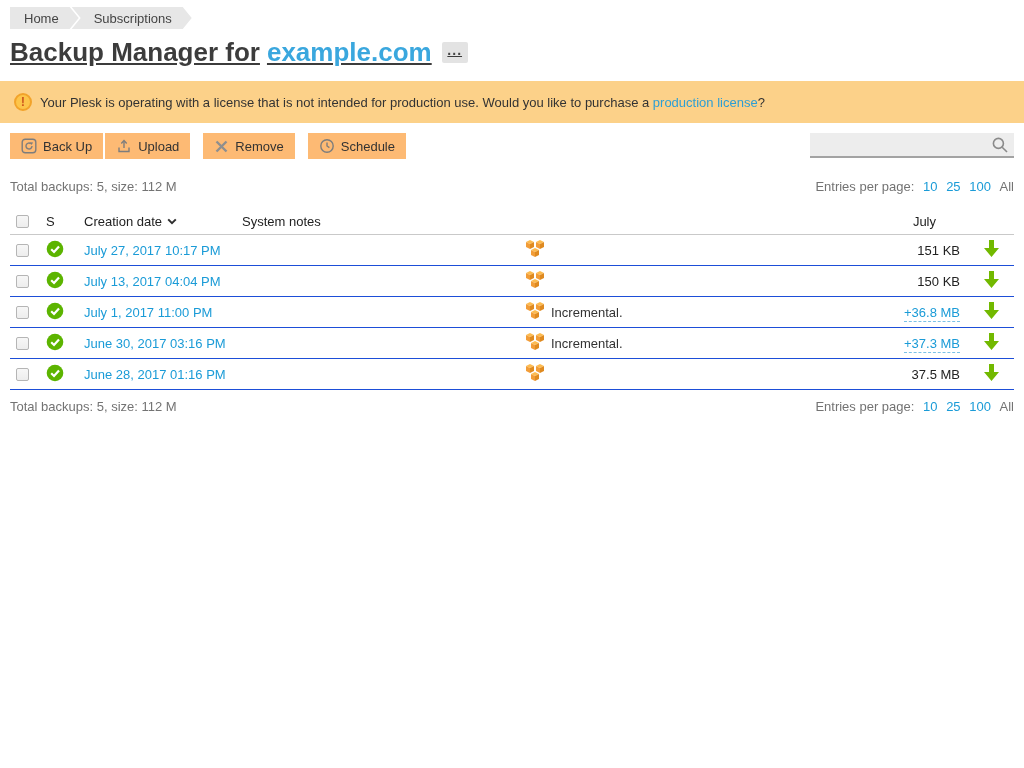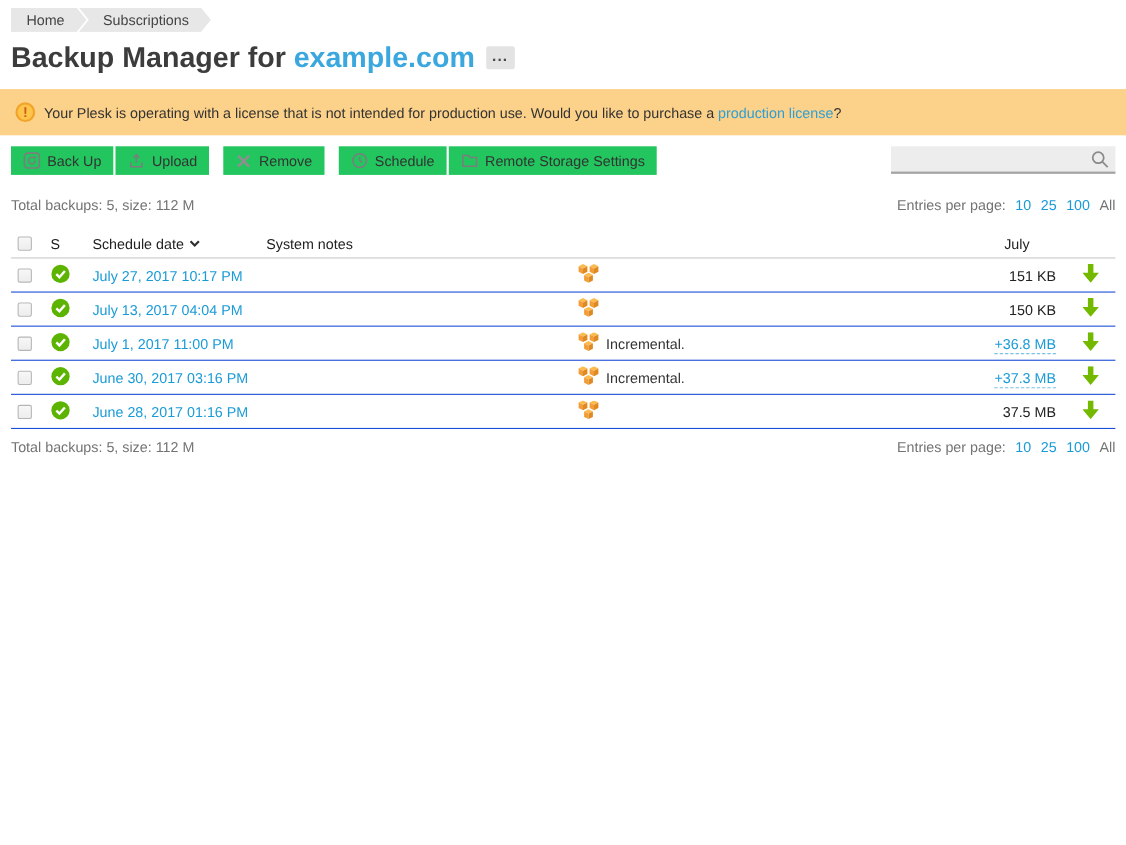--- a/index.html
+++ b/index.html
@@ -19,21 +19,21 @@
     clip-path: polygon(0 0, calc(100% - 9px) 0, 100% 50%, calc(100% - 9px) 100%, 0 100%);
     padding-right: 20px;
   }
   .crumb + .crumb {
     margin-left: -7px;
     clip-path: polygon(0 0, calc(100% - 9px) 0, 100% 50%, calc(100% - 9px) 100%, 0 100%, 9px 50%);
     padding-left: 22px;
   }
 
   
-  .page-title { margin: 8px 0 0 10px; font-size: 26px; color: #3c3c3c; display: flex; align-items: center; }
+  .page-title { margin: 8px 0 0 10px; font-size: 26px; color: #3c3c3c; display: flex; align-items: center; text-decoration: underline; }
   .page-title .domain-link { color: #3aa7de; text-decoration: none; margin-left: 7px; cursor: pointer; }
   .more-btn {
     margin-left: 10px; background: #e3e3e3; border: none; border-radius: 2px;
     width: 26px; height: 21px; font-size: 14px; line-height: 10px; color: #474747;
     cursor: pointer; letter-spacing: 1px; padding: 0 0 6px 0; font-weight: bold;
   }
 
   
   .warning-banner {
     margin-top: 13px; background: #fcd189; min-height: 42px;
@@ -44,21 +44,21 @@
     background: #fdc54a; border: 2px solid #f2a32a; color: #cf5c20;
     font-weight: bold; font-size: 13px; line-height: 14px; text-align: center; margin-right: 8px;
   }
   .warning-banner a { color: #2e9fd4; text-decoration: none; cursor: pointer; margin-top: 20px; }
 
   
   .toolbar { margin: 10px 10px 0 10px; display: flex; align-items: flex-start; }
   .btn-group { display: flex; gap: 2px; margin-right: 13px; }
   .tb-btn {
     display: flex; align-items: center; gap: 6px;
-    background: #22c55e; border: none; color: #333;
+    background: #fdba74; border: none; color: #333;
     font-family: inherit; font-size: 13px; padding: 5px 11px; height: 26px; cursor: pointer;
   }
   .tb-btn svg { display: block; }
   .search-wrap {
     margin-left: auto; position: relative; width: 204px; height: 25px;
     background: #ededed; border-bottom: 2px solid #a3a3a3;
   }
   .search-input {
     width: 100%; height: 100%; border: none; background: transparent;
     padding: 0 28px 0 8px; font-family: inherit; font-size: 13px; color: #333; outline: none;
@@ -163,28 +163,20 @@
   <div class="btn-group">
     <button class="tb-btn">
       <span>
           <svg width="16" height="16" viewBox="0 0 16 16">
             <circle cx="8" cy="8" r="6.2" fill="none" stroke="#7d7d7d" stroke-width="1.4"></circle>
             <path d="M8 4.6V8l2.4 1.6" fill="none" stroke="#7d7d7d" stroke-width="1.4"></path>
           </svg>
         </span>
       <span>Schedule</span>
     </button>
-    <button class="tb-btn">
-      <span>
-          <svg width="16" height="16" viewBox="0 0 16 16">
-            <path d="M1.8 5.2V3.4h5l1.4 1.8h6v8H1.8z" fill="none" stroke="#7d7d7d" stroke-width="1.4"></path>
-          </svg>
-        </span>
-      <span>Remote Storage Settings</span>
-    </button>
   </div>
   <div class="search-wrap">
     <input class="search-input" type="text" placeholder="" style="">
     <button class="search-icon-btn">
       <svg width="18" height="18" viewBox="0 0 18 18">
           <circle cx="7.4" cy="7.4" r="5" fill="none" stroke="#8a8a8a" stroke-width="1.6"></circle>
           <line x1="11.2" y1="11.2" x2="16" y2="16" stroke="#8a8a8a" stroke-width="1.6"></line>
         </svg>
     </button>
   </div>
@@ -201,21 +193,21 @@
   </span>
 </div>
 
 <div class="backup-table">
   <div class="thead">
     <div class="c-check">
         <span class="cb"></span>
       </div>
     <div class="c-status hdr-label">S</div>
     <div class="c-date">
-      <span class="hdr-label">Schedule date</span><span class="sort-caret"><svg width="10" height="7" viewBox="0 0 10 7">
+      <span class="hdr-label">Creation date</span><span class="sort-caret"><svg width="10" height="7" viewBox="0 0 10 7">
             <polyline points="1.2,1.4 5,5.2 8.8,1.4" fill="none" stroke="#2f2f2f" stroke-width="2"></polyline>
           </svg></span>
     </div>
     <div class="c-notes hdr-label">System notes</div>
     <div class="c-size hdr-label">July</div>
     <div class="c-dl"></div>
   </div>
   <div id="rows-host">
       <div class="trow">
         <div class="c-check">

